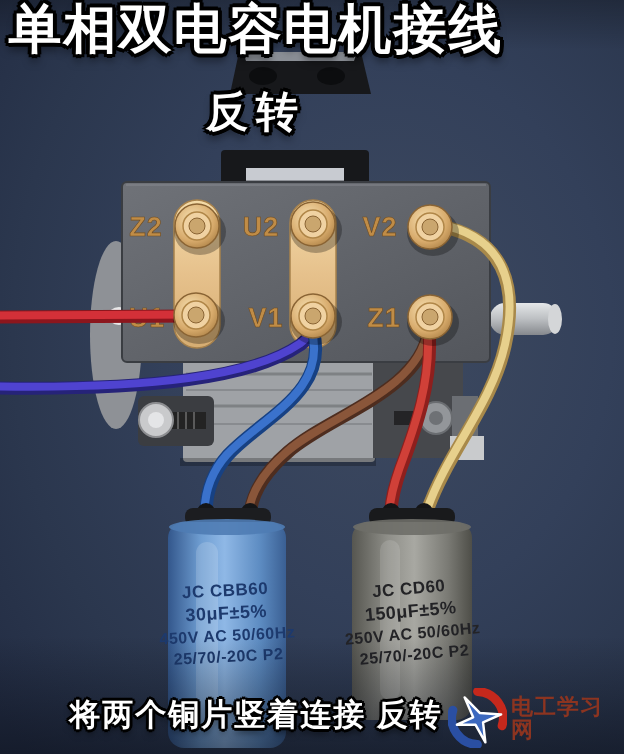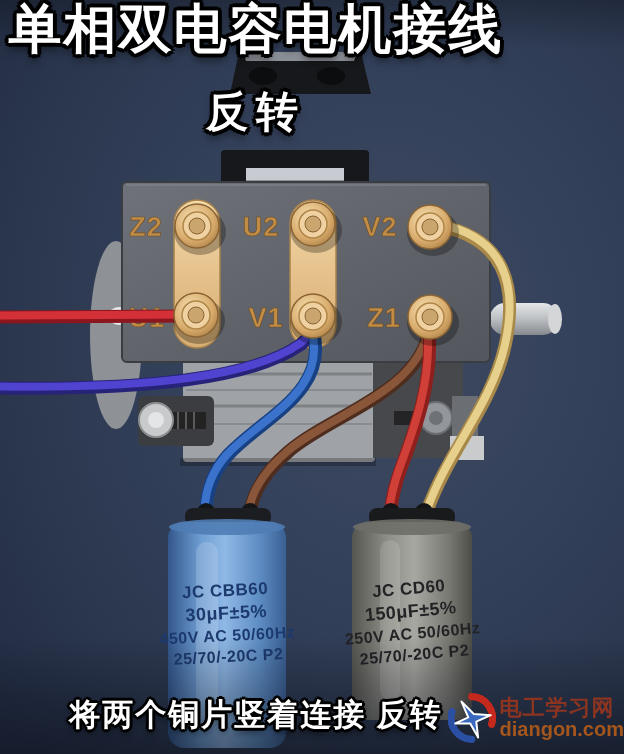--- a/index.html
+++ b/index.html
@@ -264,15 +264,14 @@
 <div class="overlay caption">将两个铜片竖着连接 反转</div>
 
 <div class="watermark">
   <svg width="60" height="60" viewBox="0 0 60 60">
     <path d="M 30 3 A 27 27 0 0 1 55 38" fill="none" stroke="#c5281c" stroke-width="9" stroke-linecap="round"></path>
     <path d="M 30 57 A 27 27 0 0 1 5 22" fill="none" stroke="#2a4fa3" stroke-width="9" stroke-linecap="round"></path>
     <path d="M 24 6 L 34 26 L 54 34 L 34 36 L 30 56 L 26 36 L 8 30 L 26 28 Z" fill="#3b68bf" stroke="#ffffff" stroke-width="2.5" stroke-linejoin="round" transform="rotate(-18 30 30)"></path>
   </svg>
   <div class="wm-text">
     <span class="wm-name">电工学习网</span>
-    <span class="wm-url">diangon.com</span>
   </div>
 </div>
 
 </body></html>

